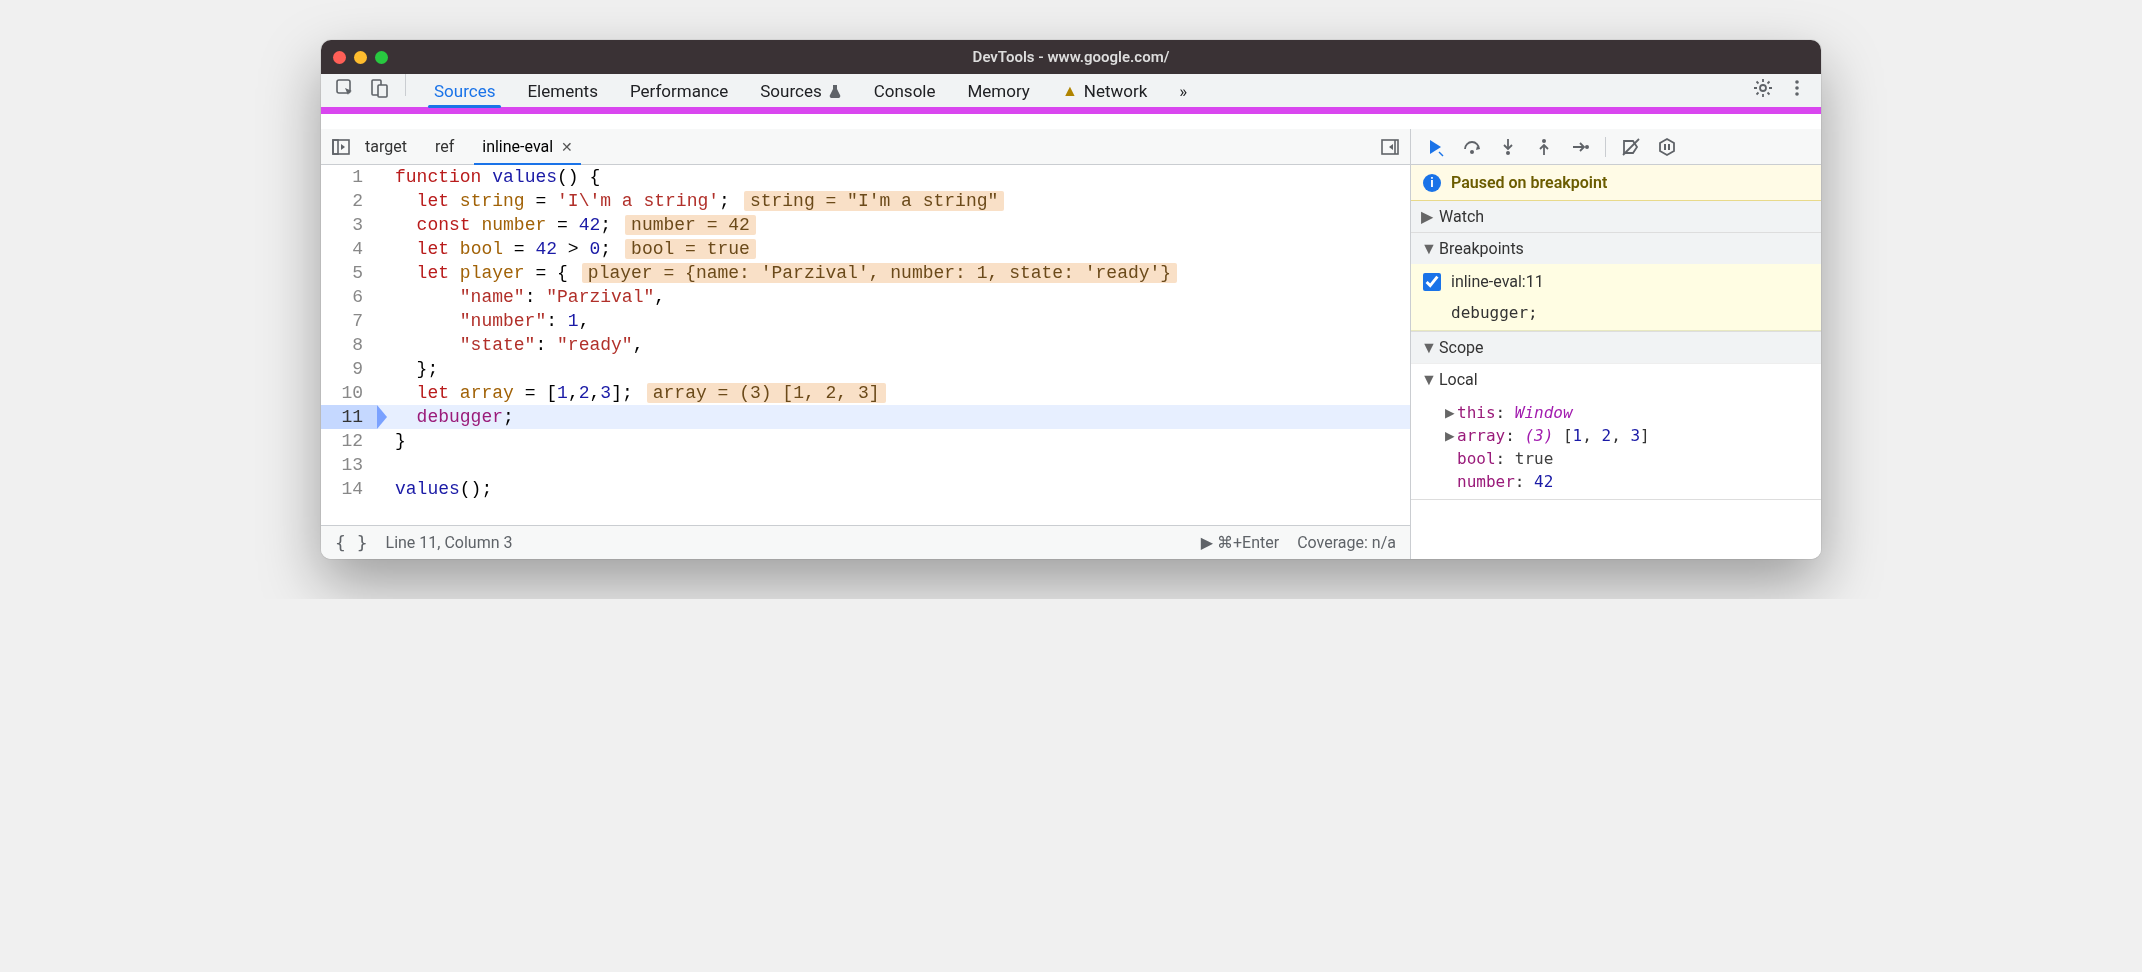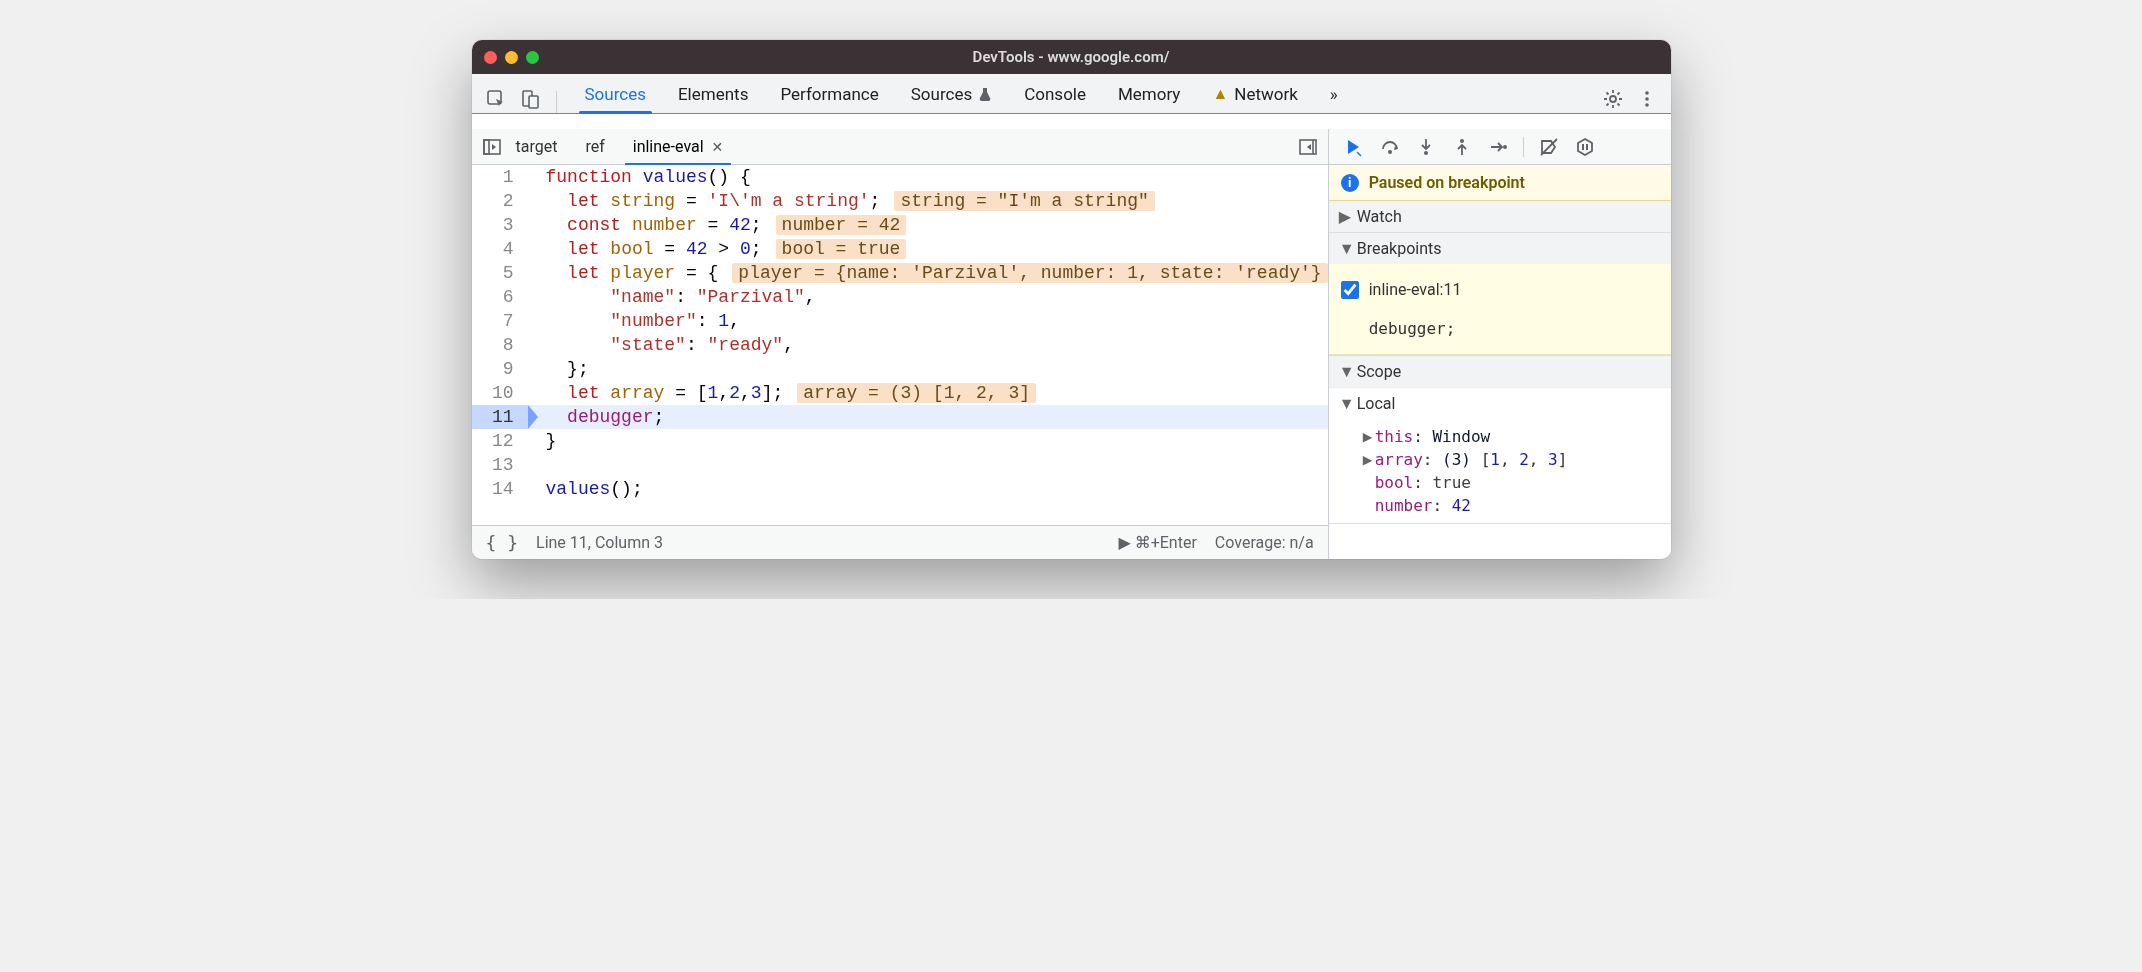--- a/index.html
+++ b/index.html
@@ -5,21 +5,21 @@
 * { margin: 0; padding: 0; box-sizing: border-box; }
 body {
   font-family: -apple-system, BlinkMacSystemFont, "Segoe UI", Roboto, Helvetica, Arial, sans-serif;
   background: #f0f0f0;
   display: flex;
   justify-content: center;
   align-items: flex-start;
   padding: 40px;
 }
 .window {
-  width: 1199px;
+  width: 1500px;
   background: #fff;
   border-radius: 10px;
   overflow: hidden;
   box-shadow: 0 25px 60px rgba(0,0,0,0.35), 0 0 0 1px rgba(0,0,0,0.05);
 }
 .titlebar {
   background: #3a3235;
   color: #e6e6e6;
   height: 34px;
   display: flex;
@@ -28,22 +28,22 @@
   position: relative;
 }
 .traffic-lights { display: flex; gap: 8px; }
 .traffic-lights .dot { width: 13px; height: 13px; border-radius: 50%; }
 .dot.red { background:#ff5f57; } .dot.yellow { background:#febc2e; } .dot.green { background:#28c840; }
 .titlebar .title {
   position: absolute; left:0; right:0; text-align:center;
   font-weight:600; font-size:15px; pointer-events:none; color:#ddd;
 }
 .tabbar {
-  background:#f1f3f4; border-bottom:1px solid #d946ef;
-  display:flex; align-items:flex-end; height:40px; padding:0 10px; gap:6px;
+  background:#f1f3f4; border-bottom:7px solid #d946ef;
+  display:flex; align-items:flex-start; height:40px; padding:0 10px; gap:6px;
   color:#5f6368;
 }
 .tabbar .tool-icon { width:28px; height:28px; display:flex; align-items:center;justify-content:center; cursor:pointer; }
 .tabbar .divider { width:1px; height:22px; background:#cacdd1; margin:0 6px; }
 .tabs { display:flex; align-items:stretch; height:100%; gap:0; }
 .tab { display:flex; align-items:center; padding:0 16px; font-size:17px; color:#202124; cursor:pointer; position:relative; gap:6px;}
 .tab.active { color:#1a73e8; }
 .tab.active::after{ content:""; position:absolute; left:10px; right:10px; bottom:-1px; height:3px; background:#1a73e8; border-radius:2px;}
 .tabbar .spacer { flex:1; }
 .warn-icon { color:#b08400; font-size:16px; }
@@ -83,30 +83,30 @@
 .dbg-pane { width:410px; display:flex; flex-direction:column; background:#fff; font-size:16px; color:#333;}
 .dbg-toolbar { height:36px; border-bottom:1px solid #cacdd1; background:#f7f8f8; display:flex; align-items:center; gap:2px; padding:0 8px;}
 .dbg-toolbar .btn { width:34px; height:28px; display:flex; align-items:center;justify-content:center; cursor:pointer; color:#5f6368;}
 .dbg-toolbar .btn.resume { color:#1a73e8; }
 .dbg-toolbar .sep { width:1px; height:20px; background:#cacdd1; margin:0 6px;}
 .pause-banner { background:#fffbe6; border-bottom:1px solid #e8d98a; display:flex; align-items:center; gap:10px; padding:8px 12px; color:#6b5c00; font-weight:600;}
 .pause-banner .inf { width:18px;height:18px;border-radius:50%;background:#1a73e8;color:#fff;display:flex;align-items:center;justify-content:center;font-size:13px;font-weight:700;}
 .section { border-bottom:1px solid #ddd;}
 .section-head { background:#f1f3f4; padding:6px 10px; display:flex; align-items:center; gap:6px; cursor:pointer; color:#333;}
 .section-body { padding:6px 10px 6px 26px;}
-.bp-item { background:#fffde3; padding:16px 12px; display:flex; flex-direction:column; gap:20px; border-bottom:1px solid #e8e8c0;}
+.bp-item { background:#fffde3; padding:8px 12px; display:flex; flex-direction:column; gap:12px; border-bottom:1px solid #e8e8c0;}
 .bp-item .row1 { display:flex; align-items:center; gap:10px;}
 .bp-item .bp-check { width:18px; height:18px; accent-color:#1a73e8;}
 .bp-code { font-family:Menlo,monospace; padding-left:28px; color:#333;}
 .scope-row { font-family:Menlo,monospace; padding:2px 0 2px 8px;}
 .tri { display:inline-block; width:12px; color:#666;}
 .sk { color:#9a1b7a;}
 .sv-num { color:#1a1aa6;}
 .sv-bool{ color:#404040;}
-.sv-obj { color:#0f172a;}
+.sv-obj { color:#a21caf;font-style:italic;}
 .sv-idx { color:#1a1aa6;}
 svg { display:block; }
 </style>
 </head>
 <body>
 
 <div class="window">
 
   <div class="titlebar">
     <div class="traffic-lights">

